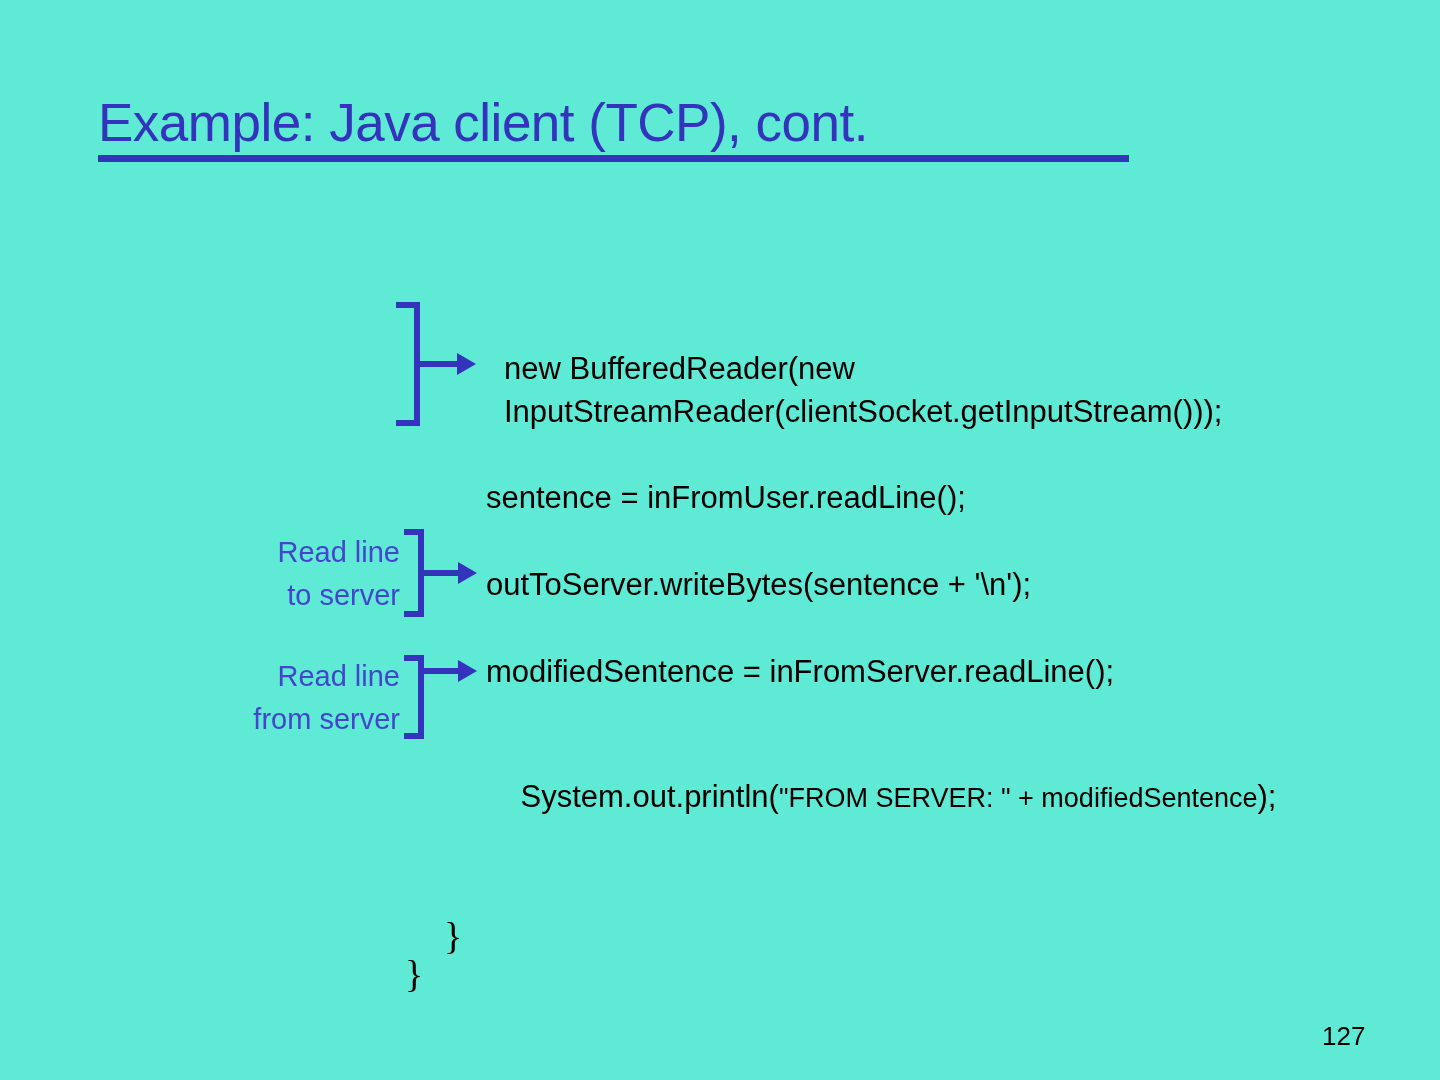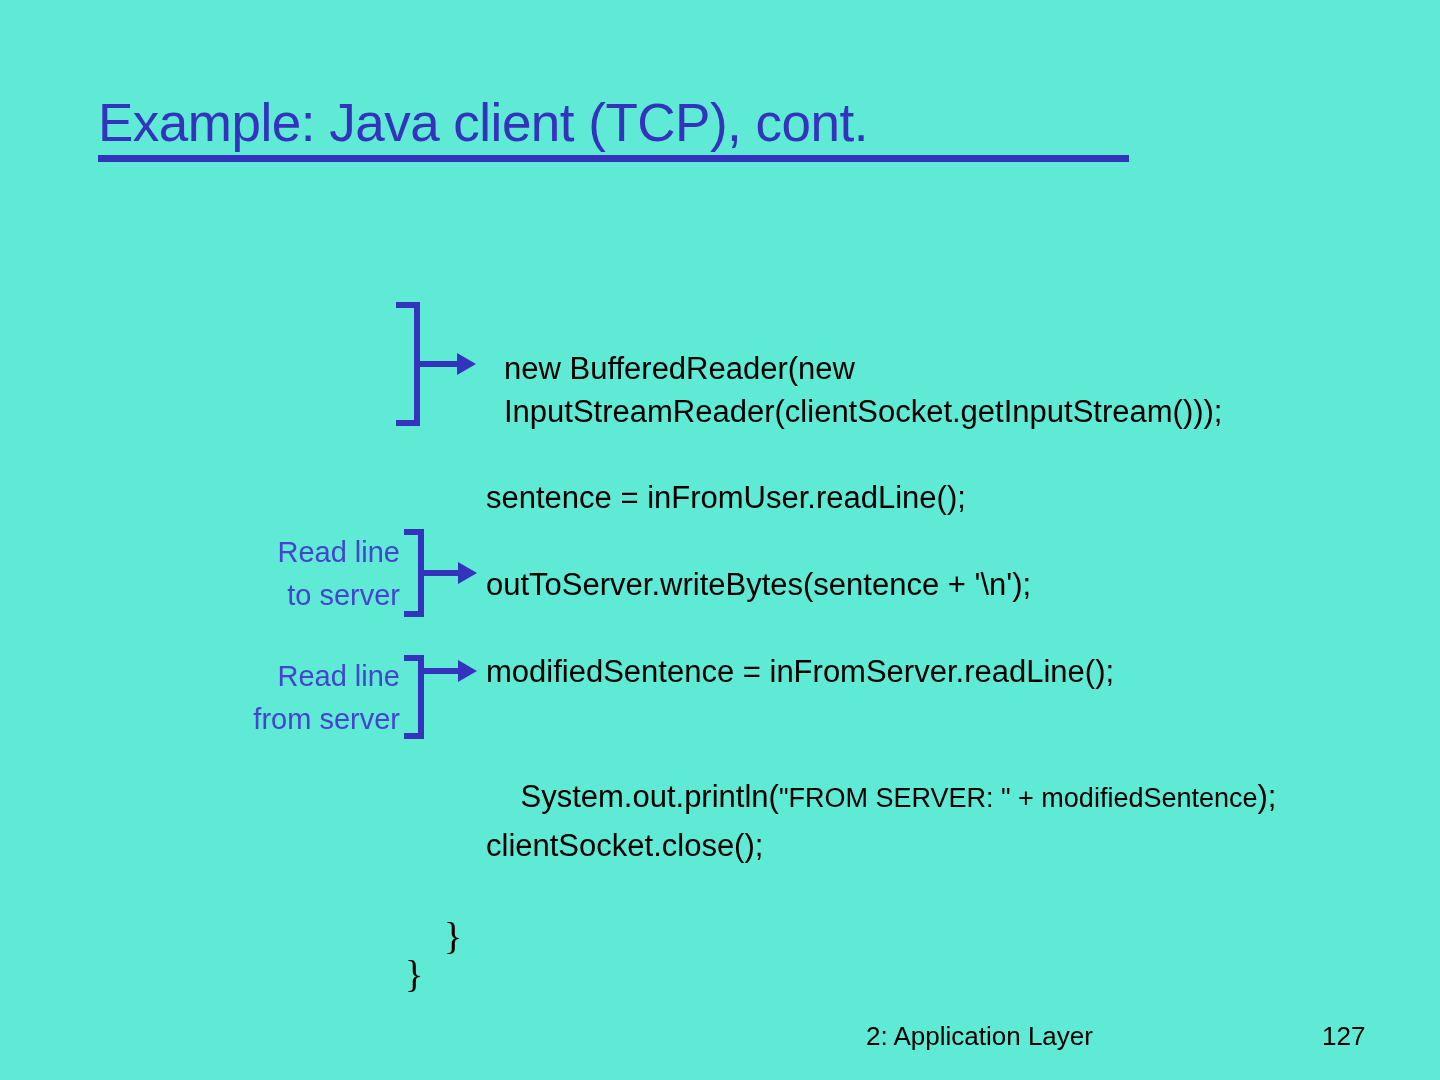--- a/index.html
+++ b/index.html
@@ -134,21 +134,19 @@
   <div class="code-line" style="left:486px; top:479px;">sentence = inFromUser.readLine();</div>
 
   <div class="code-line" style="left:486px; top:566px;">outToServer.writeBytes(sentence + '\n');</div>
 
   <div class="code-line" style="left:486px; top:653px;">modifiedSentence = inFromServer.readLine();</div>
 
   <div class="code-line" style="left:486px; top:740px;">
     <span>System.out.println(</span><span class="code-small">"FROM SERVER: " + modifiedSentence</span><span>);</span>
   </div>
 
-  <div class="code-line" style="left:486px; top:827px;">clientSocket.close();</div>
 
   <div class="brace" style="left:444px; top:916px;">}</div>
   <div class="brace" style="left:405px; top:954px;">}</div>
 
-  <div class="footer-text" style="left:866px; top:1020px;">2: Application Layer</div>
   <div class="footer-text" style="left:1322px; top:1020px;">127</div>
 
 </div>
 
 </body></html>

